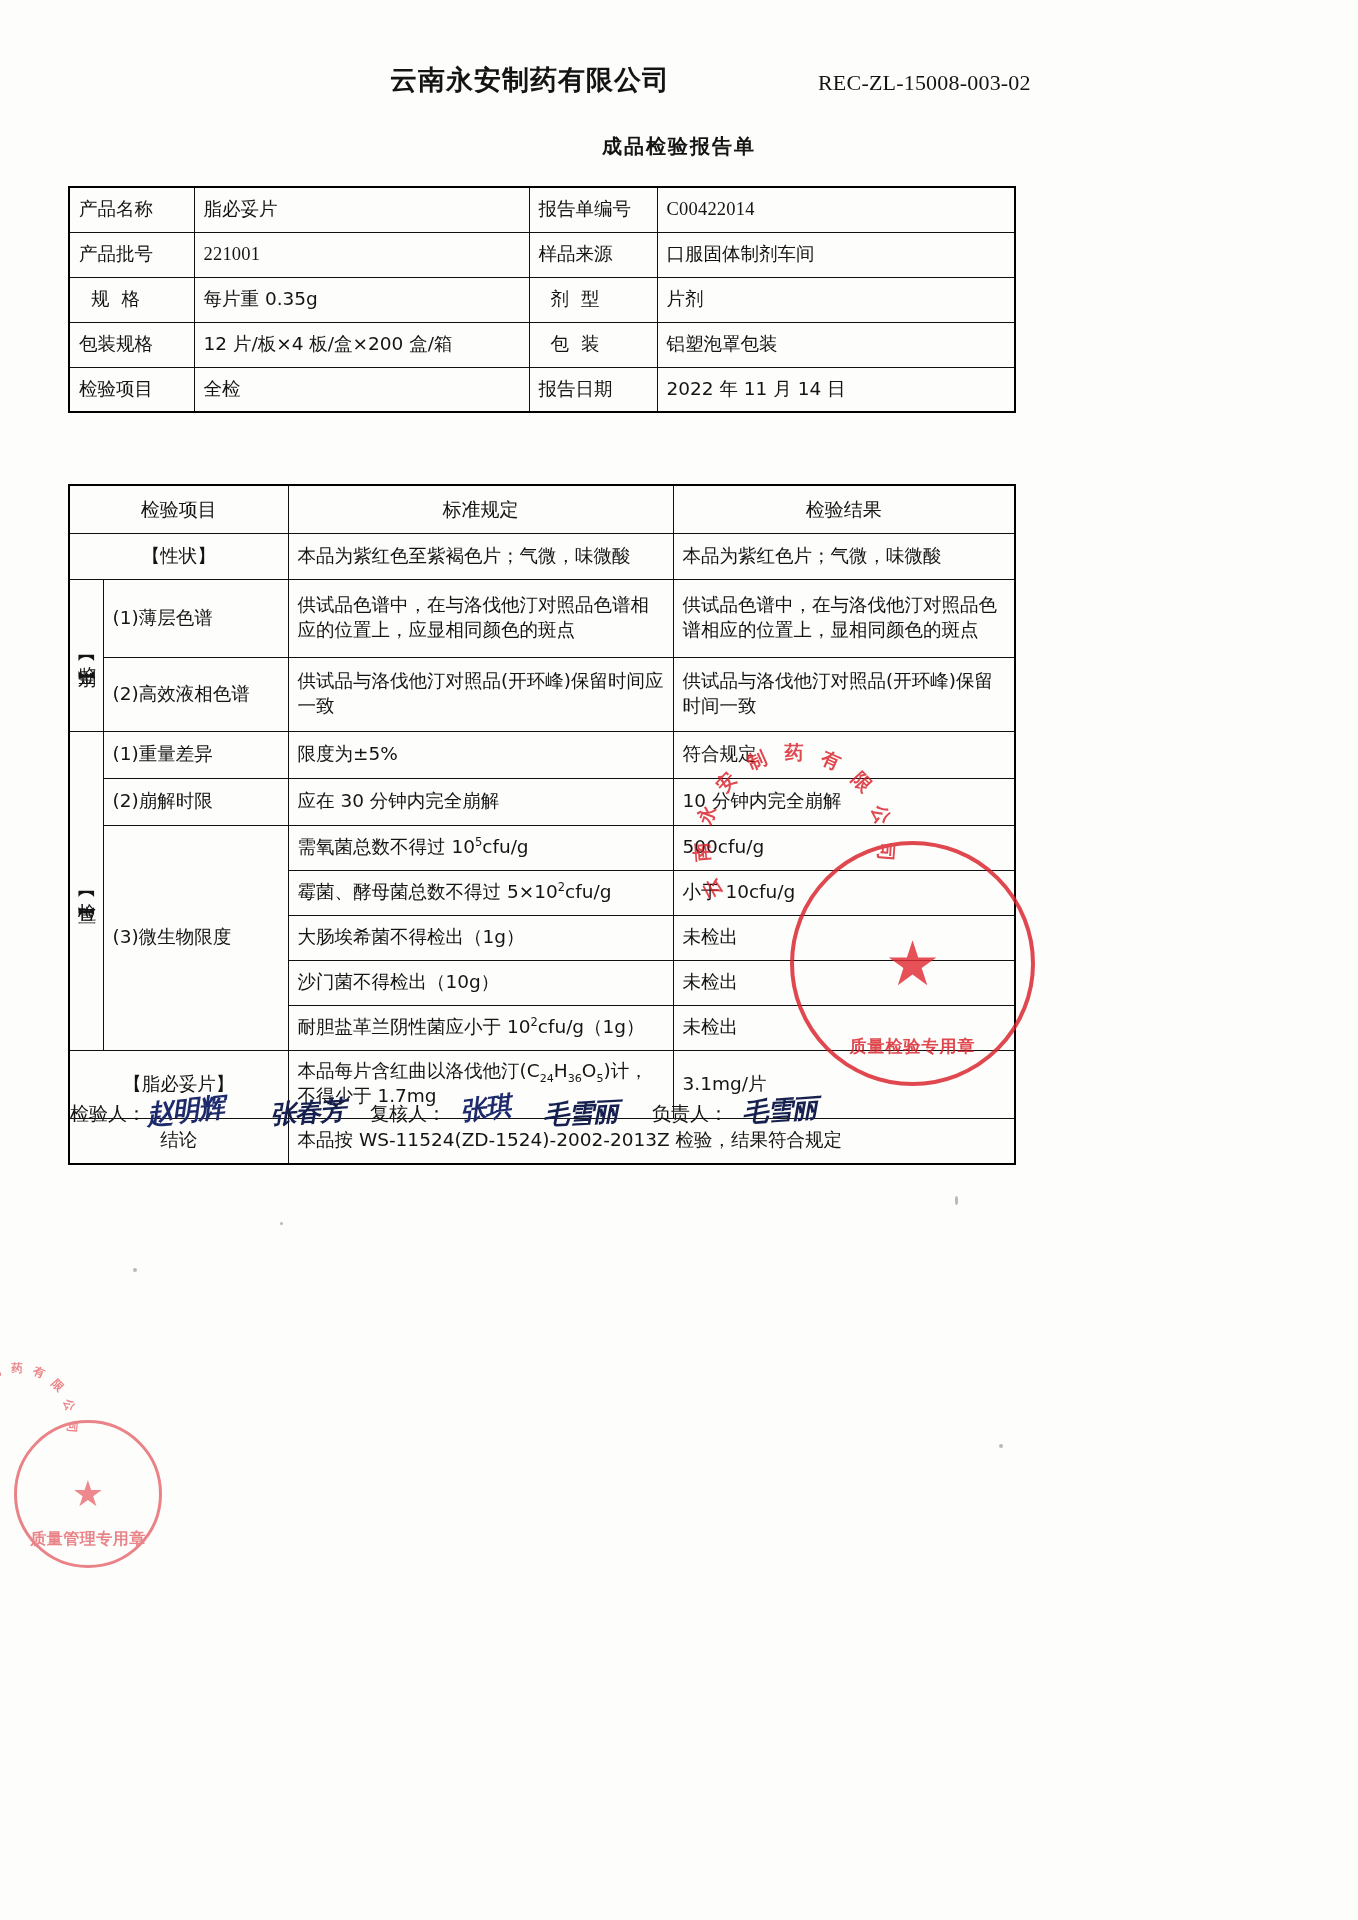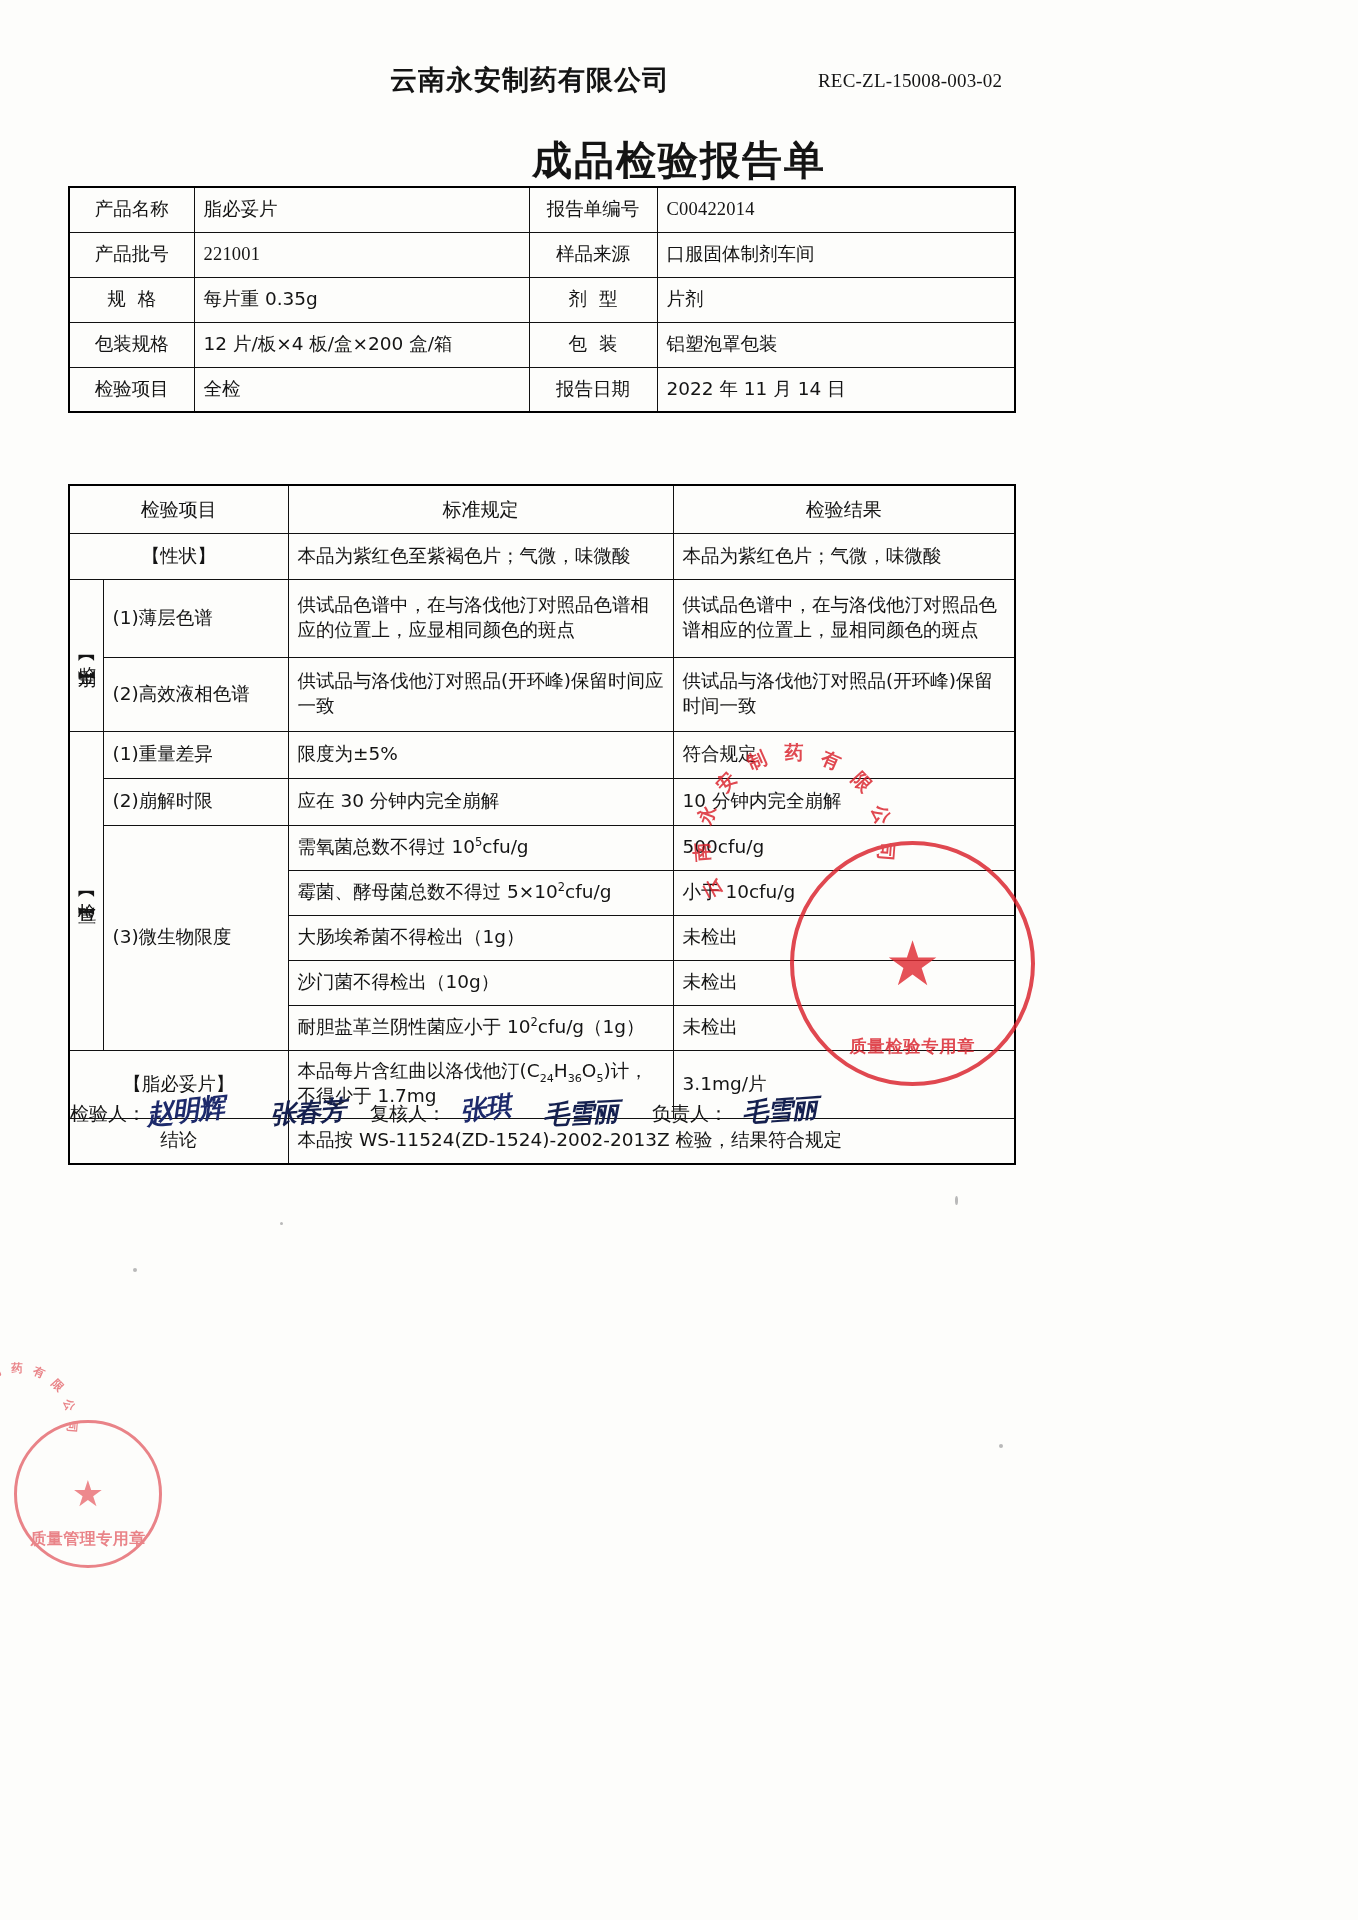--- a/index.html
+++ b/index.html
@@ -16,45 +16,45 @@
 
   
   .hdr { position:absolute; top:62px; left:0; width:1358px; height:46px; }
   .hdr-company {
     position:absolute; left:390px; top:0;
     font-size:27px; font-weight:bold; letter-spacing:1px;
     font-family:"DejaVu Sans","Liberation Sans",sans-serif;
   }
   .hdr-code {
     position:absolute; left:818px; top:8px;
-    font-size:19px; letter-spacing:0.2px;
+    font-size:22px; letter-spacing:0.2px;
     font-family:"Liberation Serif","DejaVu Serif",serif;
   }
   .doc-title {
     position:absolute; top:133px; left:0; width:1358px;
-    text-align:center; font-size:40px; font-weight:bold; letter-spacing:2px;
+    text-align:center; font-size:20px; font-weight:bold; letter-spacing:2px;
   }
 
   
   table { border-collapse:collapse; table-layout:fixed; }
   .info-tbl, .main-tbl { position:absolute; }
   .info-tbl { left:68px; top:186px; width:946px; }
   .main-tbl { left:68px; top:484px; width:946px; }
 
   .info-tbl td, .main-tbl td, .main-tbl th {
     border:1px solid #111;
     font-size:18.5px;
     padding:4px 9px;
     vertical-align:middle;
     line-height:1.34;
   }
   .info-tbl { border:2.5px solid #000; }
   .main-tbl { border:2.5px solid #000; }
 
-  .lbl { text-align:center; white-space:nowrap;margin-left:40px; }
+  .lbl { white-space:nowrap;margin-left:40px; }
   .lbl.sp { letter-spacing:12px; text-indent:12px; }
   .val { text-align:left;margin-top:8px; }
   .mono { font-family:"Liberation Serif","DejaVu Serif",serif; letter-spacing:0.2px; }
 
   .info-tbl tr { height:45px; }
 
   .main-tbl th {
     text-align:center; font-weight:normal; font-size:19px; height:48px;
   }
   .ctr { text-align:center; }

